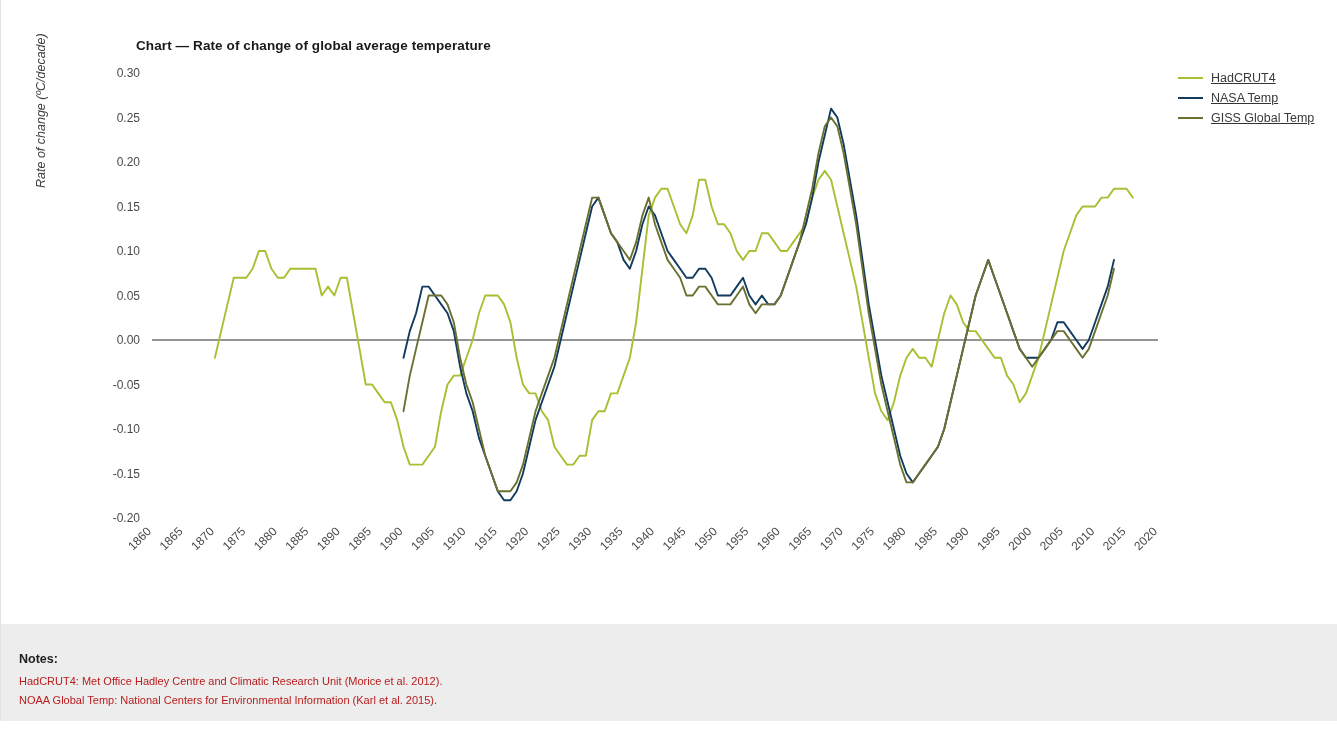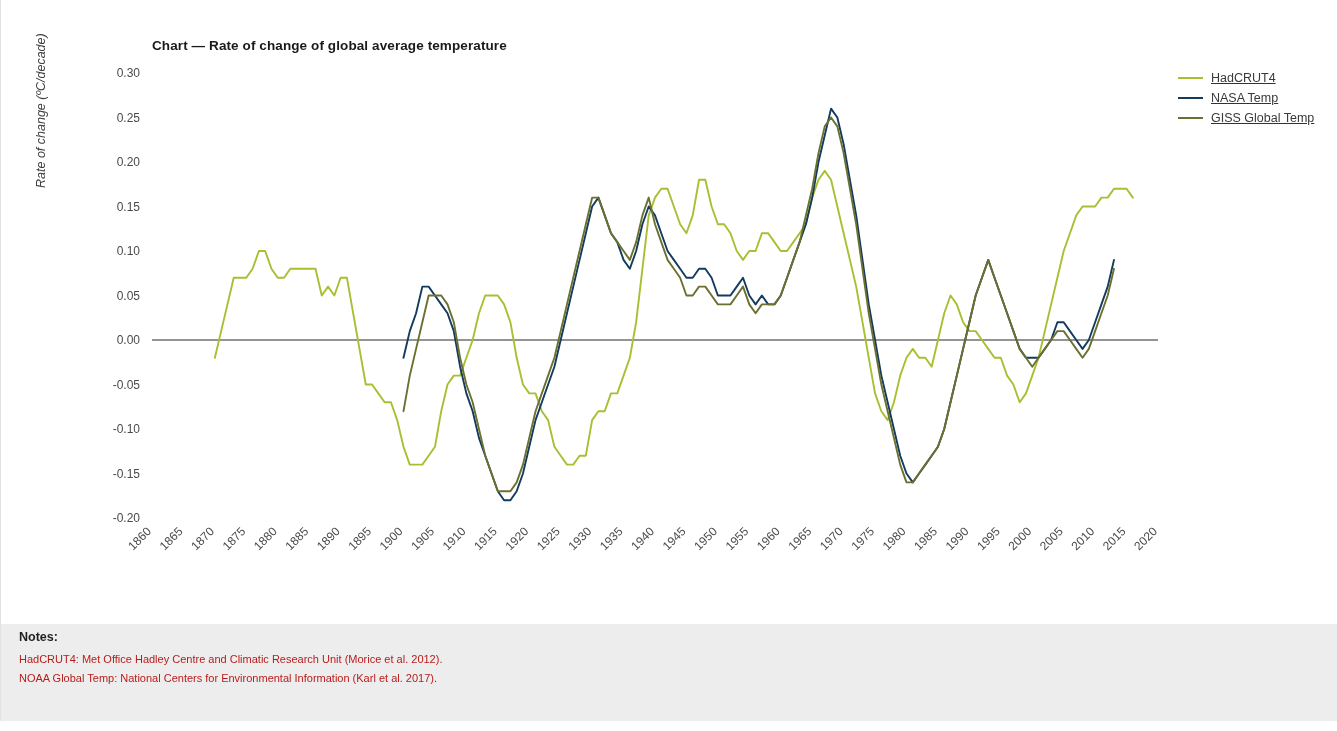--- a/index.html
+++ b/index.html
@@ -22,21 +22,21 @@
     background: #e2e2e2;
   }
   #chart-region {
     position: absolute;
     left: 0; top: 0;
     width: 1337px;
     height: 610px;
   }
   #chart-title {
     position: absolute;
-    left: 152px;
+    left: 136px;
     top: 38px;
     font-size: 13.5px;
     font-weight: bold;
     color: #1a1a1a;
     letter-spacing: 0.1px;
     white-space: nowrap;
     text-align: right;
   }
   #y-axis-title {
     position: absolute;
@@ -106,21 +106,21 @@
     position: absolute;
     left: 1px;
     top: 624px;
     width: 1336px;
     height: 97px;
     background: #ededed;
   }
   #notes-inner {
     position: absolute;
     left: 18px;
-    top: 6px;
+    top: 28px;
   }
   .notes-heading {
     font-size: 12.5px;
     font-weight: bold;
     color: #1f1f1f;
     margin-bottom: 6px;
   }
   .notes-line {
     font-size: 11px;
     color: #b91c1c;
@@ -218,16 +218,16 @@
         <span class="legend-label">GISS Global Temp</span>
       </div>
     </div>
 
 </div>
 
 <div id="notes-panel">
   <div id="notes-inner">
     <div class="notes-heading">Notes:</div>
     <div class="notes-line">HadCRUT4: Met Office Hadley Centre and Climatic Research Unit (Morice et al. 2012).</div>
-    <div class="notes-line">NOAA Global Temp: National Centers for Environmental Information (Karl et al. 2017).</div>
+    <div class="notes-line">NOAA Global Temp: National Centers for Environmental Information (Karl et al. 2015).</div>
   </div>
 </div>
 <div id="notes-bottom-edge"></div>
 
 </body></html>

